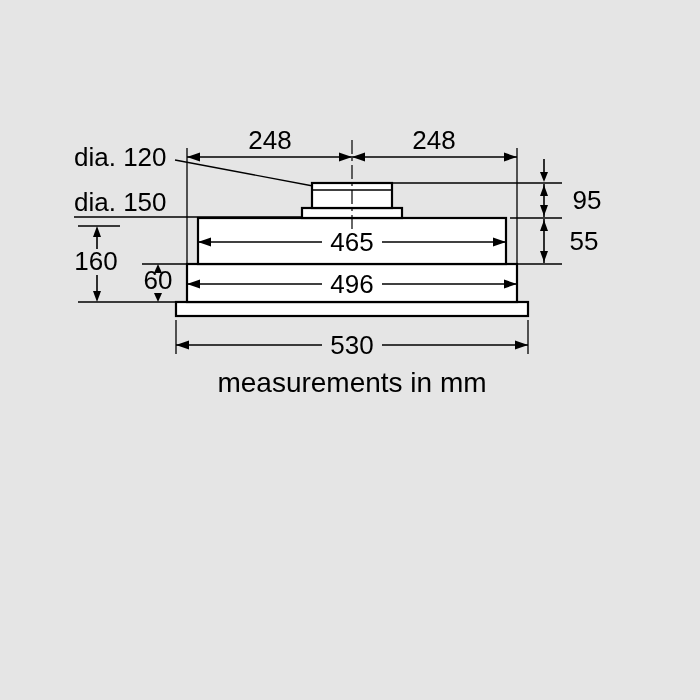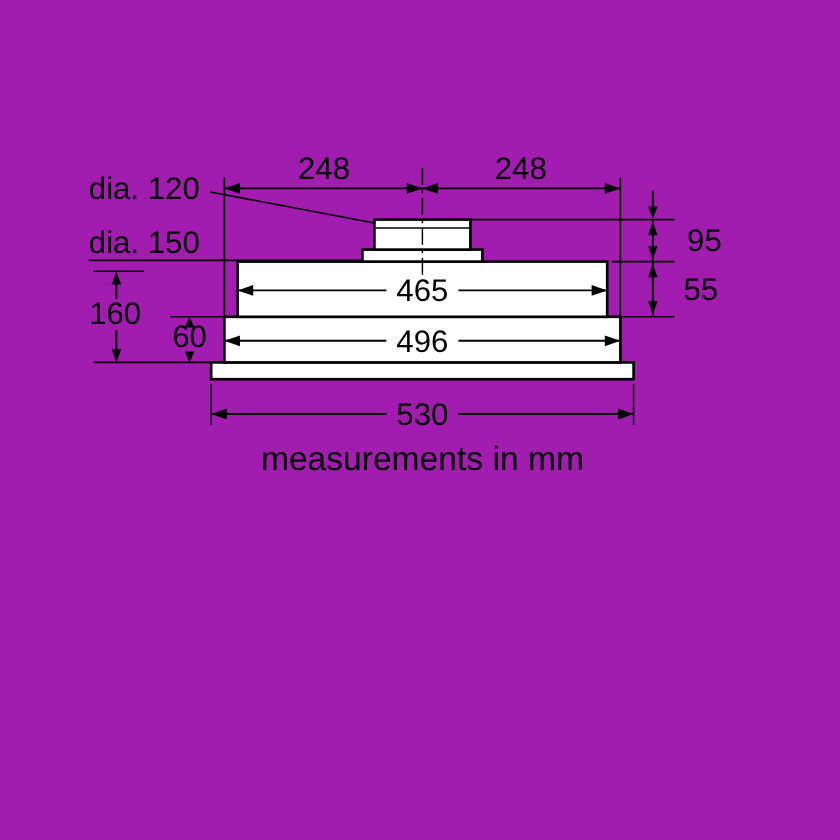--- a/index.html
+++ b/index.html
@@ -4,21 +4,21 @@
 <style>
   html, body {
     margin: 0;
     padding: 0;
     background: #ffffff;
   }
   .page {
     position: relative;
     width: 700px;
     height: 700px;
-    background: #a21caf;
+    background: #e5e5e5;
     overflow: hidden;
   }
   svg {
     display: block;
   }
   .outline {
     fill: #ffffff;
     stroke: #000000;
     stroke-width: 2.2;
   }

